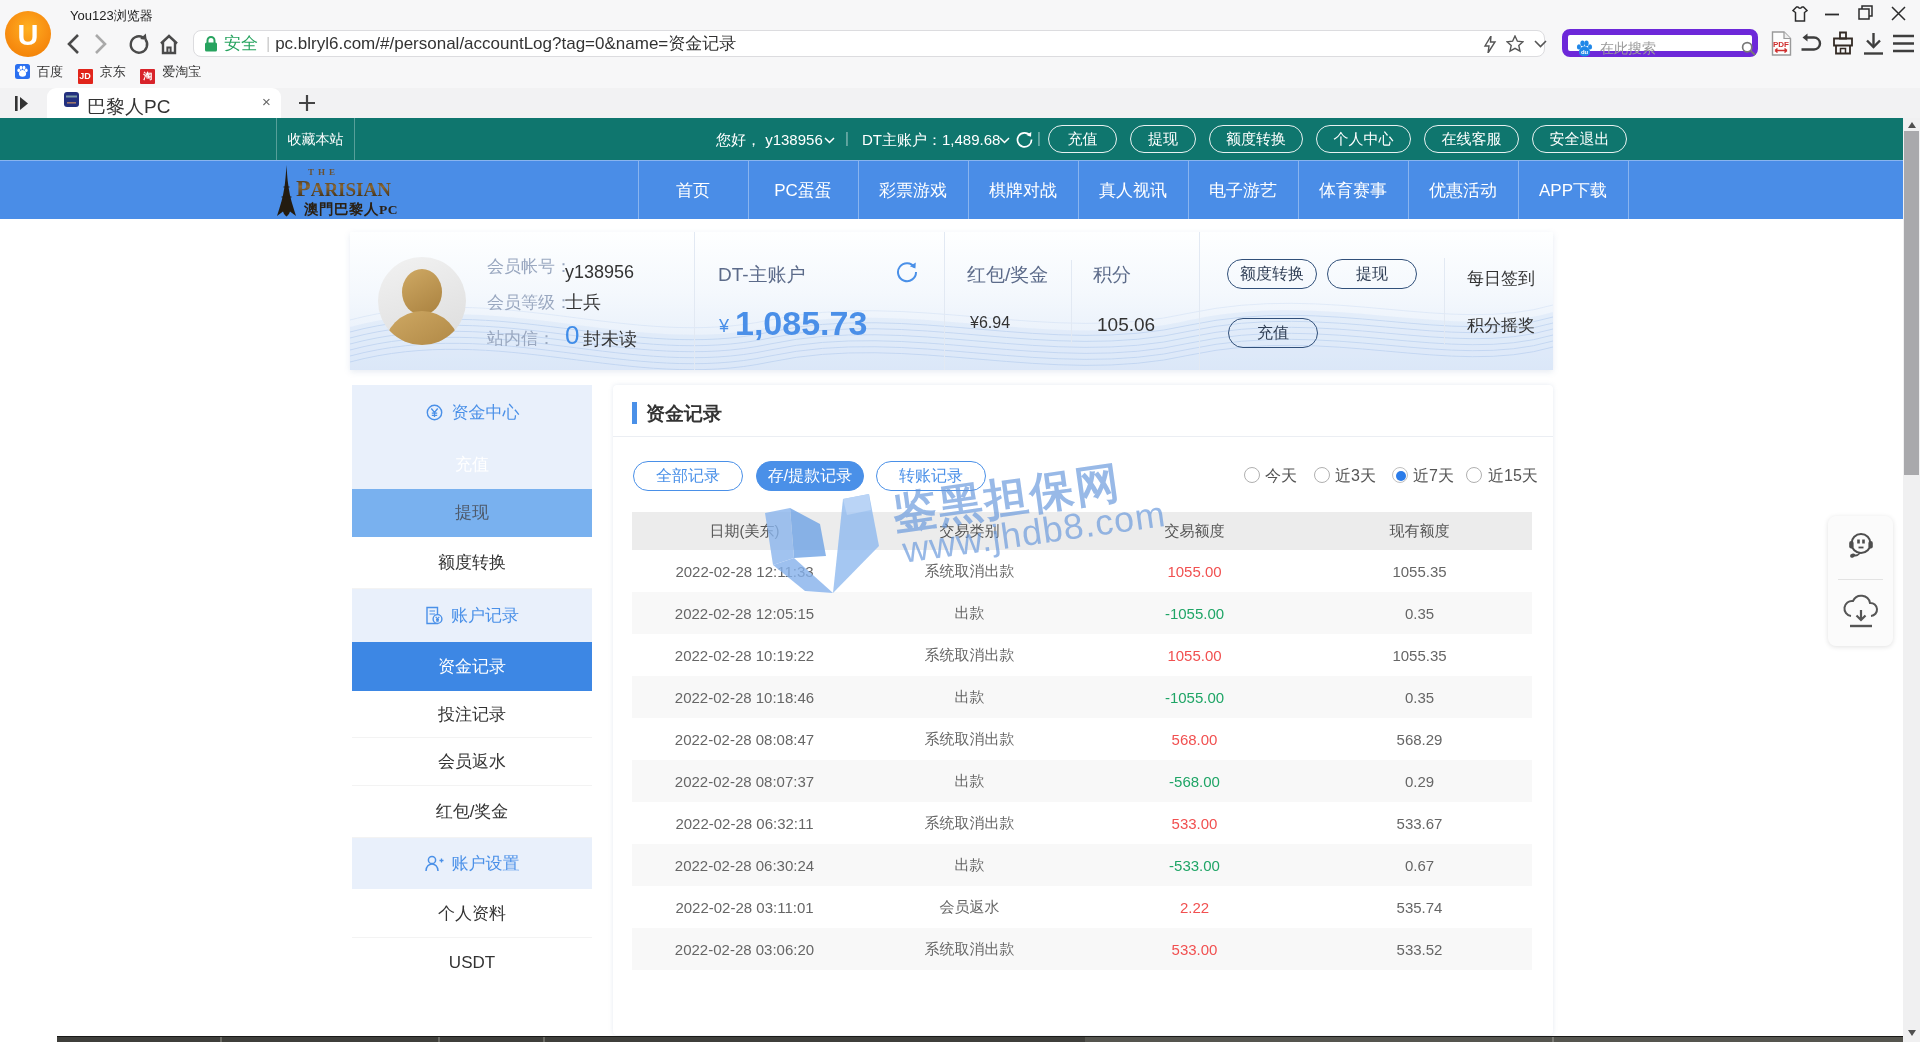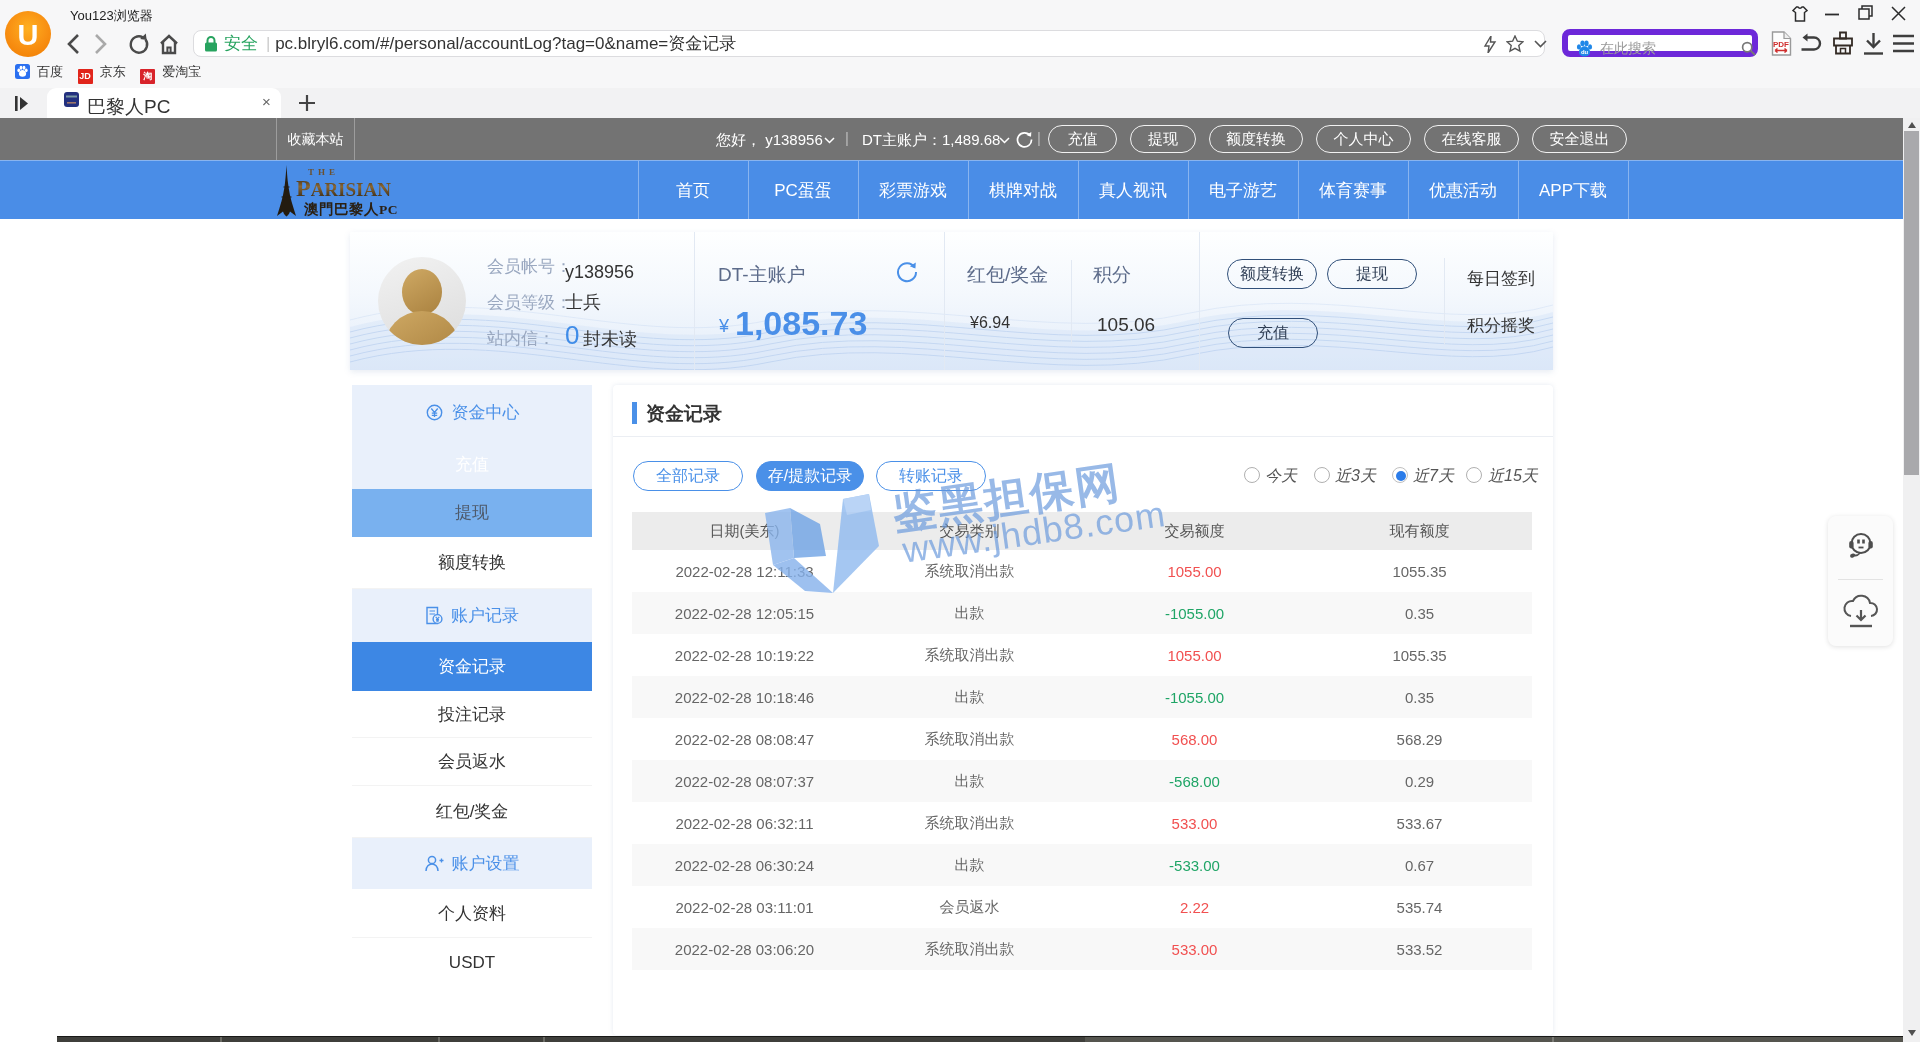--- a/index.html
+++ b/index.html
@@ -20,21 +20,21 @@
 #searchbox { position:absolute; left:1562px; top:29px; width:196px; height:28px; background:#fff;
   border:6px solid #6d28d9; border-radius:8px; }
 #bookmarks { position:absolute; left:15px; top:63px; height:20px; font-size:13px; color:#333; }
 .bmicon { display:inline-block; width:15px; height:15px; border-radius:1px; vertical-align:-3px; margin-right:7px;
   color:#fff; font-size:9px; text-align:center; line-height:15px; font-weight:bold; }
 #tabbar { position:absolute; left:0; top:88px; width:1920px; height:30px; background:#f2f2f3; }
 #tab { position:absolute; left:47px; top:0px; width:234px; height:30px; background:#fff; border-radius:9px 9px 0 0; }
 
 
 #page { position:absolute; left:0; top:118px; width:1903px; height:924px; background:#fff; overflow:hidden; }
-#topstrip { position:absolute; left:0; top:0; width:1903px; height:42px; background:#737373; color:#fff; font-size:15px; }
+#topstrip { position:absolute; left:0; top:0; width:1903px; height:42px; background:#0f766e; color:#fff; font-size:15px; }
 #mainnav { position:absolute; left:0; top:42px; width:1903px; height:59px; background:#4a8de7; border-top:1px solid rgba(255,255,255,.35); }
 .navsep { position:absolute; top:0; width:1px; height:59px; background:rgba(255,255,255,.35); }
 .navitem { position:absolute; top:0; width:110px; height:59px; line-height:59px; text-align:center; color:#fff; font-size:17px; }
 .pillbtn { position:absolute; height:28px; border:1px solid rgba(255,255,255,.9); border-radius:15px; color:#fff; text-align:center; line-height:26px; font-size:15px; top:7px; }
 
 
 #card { position:absolute; left:350px; top:114px; width:1203px; height:138px; overflow:hidden;
   background:linear-gradient(180deg,#feffff 0%,#f4f8fd 45%,#e2ecf9 100%);
   box-shadow:0 2px 6px rgba(120,150,190,.18); }
 .cdiv { position:absolute; top:0; width:1px; height:138px; background:#e2e9f3; }
@@ -44,21 +44,21 @@
 
 #sidebar { position:absolute; left:352px; top:267px; width:240px; background:#fff; }
 .sbhead { height:52px; background:#e9f0fb; color:#4a90e8; font-size:17px; display:flex; align-items:center; justify-content:center; gap:8px; }
 .sbitem { height:48px; line-height:48px; text-align:center; font-size:17px; color:#333; background:#fff; border-bottom:1px solid #f3f3f3; }
 
 
 #panel { position:absolute; left:613px; top:267px; width:940px; height:650px; background:#fff; border-radius:4px; box-shadow:0 0 4px rgba(150,170,200,.25); }
 #ptitle { height:52px; border-bottom:1px solid #ebeef3; position:relative; }
 .pill2 { position:absolute; height:30px; border:1px solid #4a90e8; border-radius:16px; color:#4a90e8; font-size:16px; text-align:center; line-height:28px; }
 .radio { position:absolute; width:16px; height:16px; border:1px solid #b0b0b0; border-radius:50%; background:#fff; }
-.rlbl { position:absolute; font-size:16px; color:#555;font-style:italic; }
+.rlbl { position:absolute; font-size:16px; color:#555; }
 table#tbl { position:absolute; left:19px; top:127px; width:900px; border-collapse:collapse; font-size:15px; color:#666; }
 #tbl th { background:#ececec; height:38px; font-weight:normal; color:#555; font-size:15px; }
 #tbl td { height:42px; text-align:center; }
 #tbl tr.alt td { background:#f8f8f8; }
 .red { color:#f15050; }
 .green { color:#1fa566; }
 
 
 #floatp { position:absolute; left:1828px; top:516px; width:65px; height:130px; background:#fbfbfb; border-radius:8px; box-shadow:0 1px 5px rgba(0,0,0,.12); }
 #vscroll { position:absolute; left:1903px; top:118px; width:17px; height:924px; background:#f0f0f1; }

